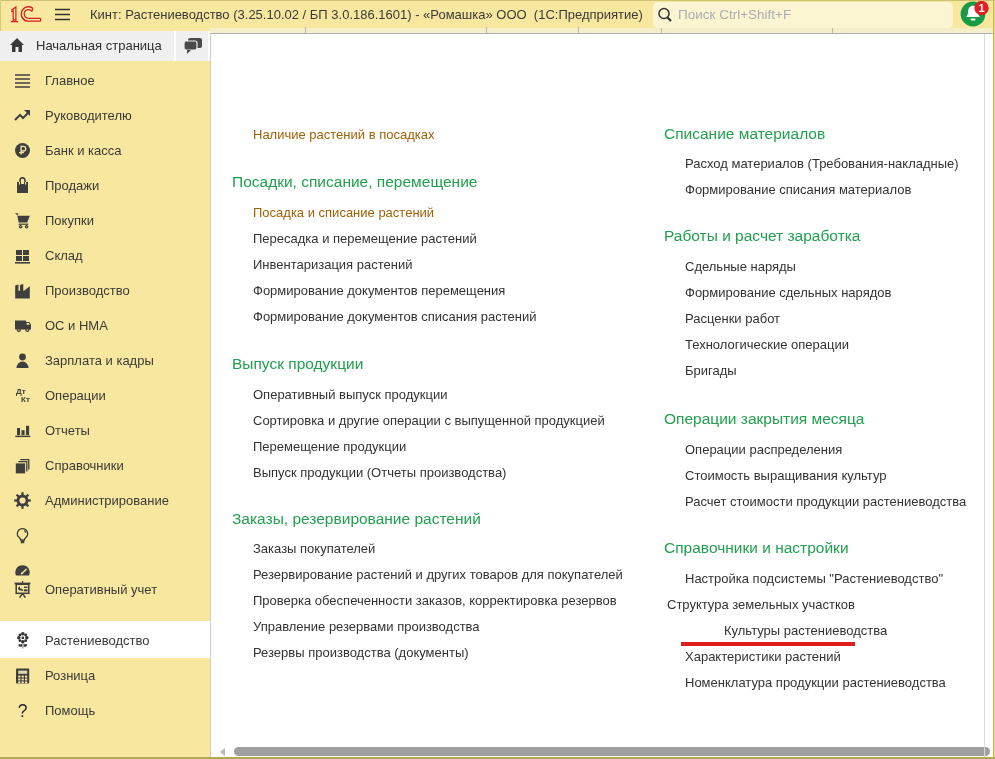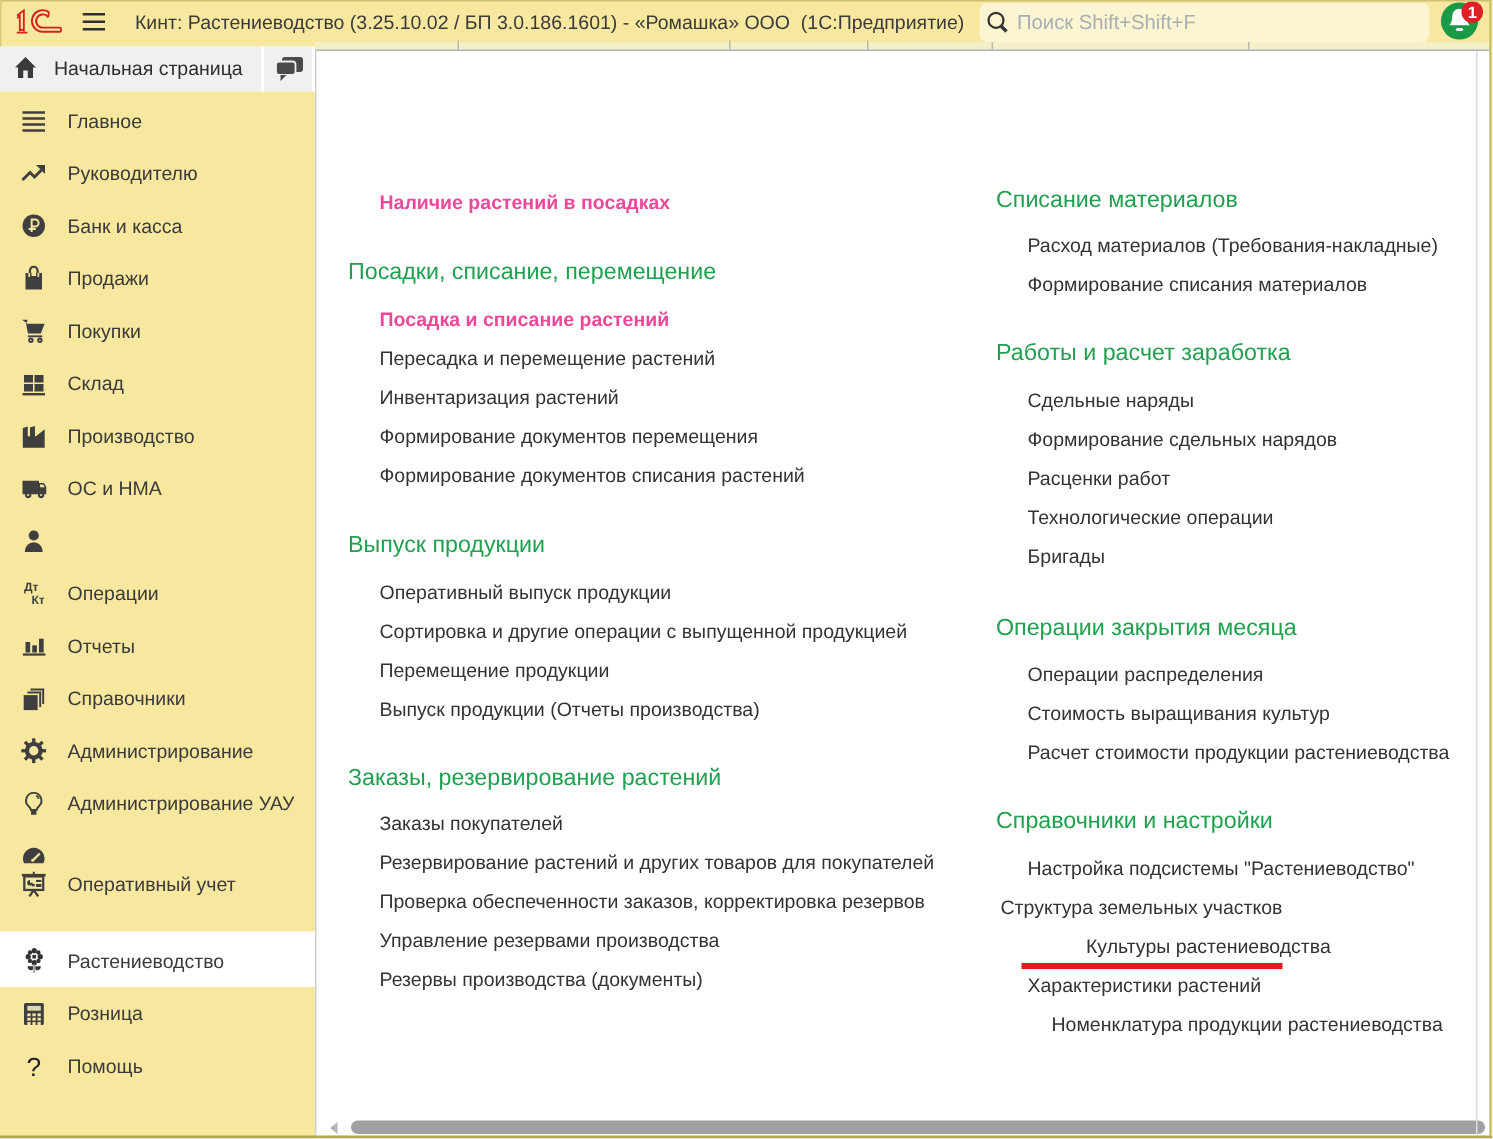--- a/index.html
+++ b/index.html
@@ -20,21 +20,21 @@
   
   #sidebar { left:0; top:61px; width:210px; height:698px; background:#f8e79e; }
   .mi { position:absolute; left:0; width:210px; height:35px; }
   .mi .tx { position:absolute; left:45px; top:0; height:35px; line-height:35px; font-size:13px; color:#3a3a3a; white-space:nowrap; }
   #selrow { left:0; top:621px; width:210px; height:37px; background:#fff; }
   
   #mainline { left:210px; top:33px; width:783px; height:1px; background:#b0b0b0; }
   #vline { left:210px; top:33px; width:1px; height:724px; background:#cfcfcf; }
   .h { position:absolute; font-size:15.5px; color:#21a04f; white-space:nowrap; height:26px; line-height:26px; }
   .it { position:absolute; font-size:13px; color:#333; white-space:nowrap; height:26px; line-height:26px; }
-  .b { font-weight:bold; color:#ec4899; }
+  .b { font-weight:normal; color:#a16207; }
   #redline { left:681px; top:642px; width:174px; height:3.5px; background:#e11c1c; }
   
   #hthumb { left:234px; top:747px; width:756px; height:9px; background:#a0a0a0; border-radius:4.5px; }
   #harrow { left:220px; top:748px; width:0; height:0; border-top:4px solid transparent; border-bottom:4px solid transparent; border-right:5px solid #b8b8b8; }
   #rborder { left:993px; top:1px; width:2px; height:756px; background:#e8d983; border-left:1px solid #c5b75e; }
   #bborder { left:0; top:757px; width:995px; height:2px; background:#b2a851; }
   svg.icon { display:block; }
 </style>
 </head>
 <body>
@@ -62,21 +62,21 @@
     <g stroke="#2f2f2f" stroke-width="1.7">
       <path d="M0,1.5h15M0,6.5h15M0,11.5h15"></path>
     </g>
   </svg>
   <div class="abs" id="title">Кинт: Растениеводство (3.25.10.02 / БП 3.0.186.1601) - «Ромашка» ООО&nbsp; (1С:Предприятие)</div>
   <div class="abs" id="search"></div>
   <svg class="abs icon" style="left:657px; top:7px;" width="17" height="17" viewBox="0 0 17 17">
     <circle cx="7" cy="6.5" r="5" fill="none" stroke="#333" stroke-width="1.5"></circle>
     <path d="M10.5,10.5 L14,14" stroke="#333" stroke-width="2.2"></path>
   </svg>
-  <div class="abs" id="searchtxt">Поиск Shift+Shift+F</div>
+  <div class="abs" id="searchtxt">Поиск Ctrl+Shift+F</div>
 
   <svg class="abs icon" style="left:960px; top:1px;" width="29" height="27" viewBox="0 0 29 27">
     <circle cx="13" cy="13" r="12.4" fill="#189a47"></circle>
     <path d="M13 4.8 C9.8 4.8 8.1 7.3 8.1 10.8 C8.0 12.9 7.4 14.5 6.2 15.9 L19.8 15.9 C18.6 14.5 18.0 12.9 17.9 10.8 C17.7 7.3 16 4.8 13 4.8 Z" fill="#fff"></path>
     <rect x="10.6" y="17.6" width="4.8" height="2.0" rx="1.0" fill="#fff"></rect>
     <circle cx="21.5" cy="7" r="7.2" fill="#e31e24"></circle>
     <text x="21.5" y="10.8" font-size="11" font-weight="bold" fill="#fff" text-anchor="middle" font-family="Liberation Sans">1</text>
   </svg>
 
   <div class="abs" id="tab1"></div>
@@ -165,20 +165,21 @@
         <circle cx="4.8" cy="13" r="0.7" fill="#f8e79e"></circle>
         <circle cx="13.4" cy="13" r="0.7" fill="#f8e79e"></circle>
       </svg>
       <div class="tx">ОС и НМА</div>
     </div>
   <div class="mi" style="top:343px">
       <svg class="icon" style="position:absolute;left:14px;top:9px" width="17" height="17" viewBox="0 0 17 17">
         <circle cx="8.5" cy="5" r="3.4" fill="#3f3f3f"></circle>
         <path d="M2.5,16 a6,6.5 0 0 1 12,0 Z" fill="#3f3f3f"></path>
       </svg>
+      <div class="tx">Зарплата и кадры</div>
     </div>
   <div class="mi" style="top:378px">
       <svg class="icon" style="position:absolute;left:14px;top:9px" width="17" height="17" viewBox="0 0 17 17">
         <text x="2" y="6.8" font-size="8" font-weight="bold" fill="#3f3f3f" font-family="Liberation Sans">Дт</text>
         <text x="7" y="15.4" font-size="8" font-weight="bold" fill="#3f3f3f" font-family="Liberation Sans">Кт</text>
       </svg>
       <div class="tx">Операции</div>
     </div>
   <div class="mi" style="top:413px">
       <svg class="icon" style="position:absolute;left:14px;top:9px" width="17" height="17" viewBox="0 0 17 17">
@@ -211,21 +212,20 @@
         <circle cx="8.5" cy="8.5" r="3.1" fill="#f8e79e"></circle>
       </svg>
       <div class="tx">Администрирование</div>
     </div>
   <div class="mi" style="top:518px">
       <svg class="icon" style="position:absolute;left:14px;top:9px" width="17" height="17" viewBox="0 0 17 17">
         <path d="M8.5,1.6 a5.1,5.1 0 0 1 3.3,9.0 c-0.9,0.8 -1.3,1.5 -1.4,2.4 h-3.8 c-0.1,-0.9 -0.5,-1.6 -1.4,-2.4 a5.1,5.1 0 0 1 3.3,-9.0 Z" fill="none" stroke="#3f3f3f" stroke-width="1.3"></path>
         <path d="M10.2,3.4 a3.5,3.5 0 0 1 1.6,2.2" stroke="#3f3f3f" stroke-width="1.2" fill="none"></path>
         <path d="M6.7,13.6 h3.6 v2.6 h-3.6 Z" fill="#3f3f3f"></path>
       </svg>
-      <div class="tx">Администрирование УАУ</div>
     </div>
   <div class="mi" style="top:553px">
       <svg class="icon" style="position:absolute;left:14px;top:9px" width="17" height="17" viewBox="0 0 17 17">
         <path d="M2,13.5 a7.2,7.2 0 1 1 13,0 Z" fill="#3f3f3f"></path>
         <path d="M8,11.5 L12.5,7" stroke="#f8e79e" stroke-width="1.5"></path>
         <circle cx="7.8" cy="11.5" r="1" fill="#f8e79e"></circle>
       </svg>
     </div>
   <div class="mi" style="top:572px">
       <svg class="icon" style="position:absolute;left:14px;top:9px" width="17" height="17" viewBox="0 0 17 17">
@@ -313,21 +313,21 @@
   <div class="abs it" style="left:685px;top:358px">Бригады</div>
   <div class="abs h" style="left:664px;top:406px">Операции закрытия месяца</div>
   <div class="abs it" style="left:685px;top:437px">Операции распределения</div>
   <div class="abs it" style="left:685px;top:463px">Стоимость выращивания культур</div>
   <div class="abs it" style="left:685px;top:489px">Расчет стоимости продукции растениеводства</div>
   <div class="abs h" style="left:664px;top:535px">Справочники и настройки</div>
   <div class="abs it" style="left:685px;top:566px">Настройка подсистемы "Растениеводство"</div>
   <div class="abs it" style="left:667px;top:592px">Структура земельных участков</div>
   <div class="abs it" style="left:724px;top:618px">Культуры растениеводства</div>
   <div class="abs it" style="left:685px;top:644px">Характеристики растений</div>
-  <div class="abs it" style="left:701px;top:670px">Номенклатура продукции растениеводства</div>
+  <div class="abs it" style="left:685px;top:670px">Номенклатура продукции растениеводства</div>
   </div>
   <div class="abs" id="redline"></div>
 
   <div class="abs" id="harrow"></div>
   <div class="abs" id="hthumb"></div>
   <div class="abs" style="left:984px;top:34px;width:1px;height:723px;background:#dcdcdc"></div>
   <div class="abs" id="rborder"></div>
   <div class="abs" id="bborder"></div>
 
 </body></html>

